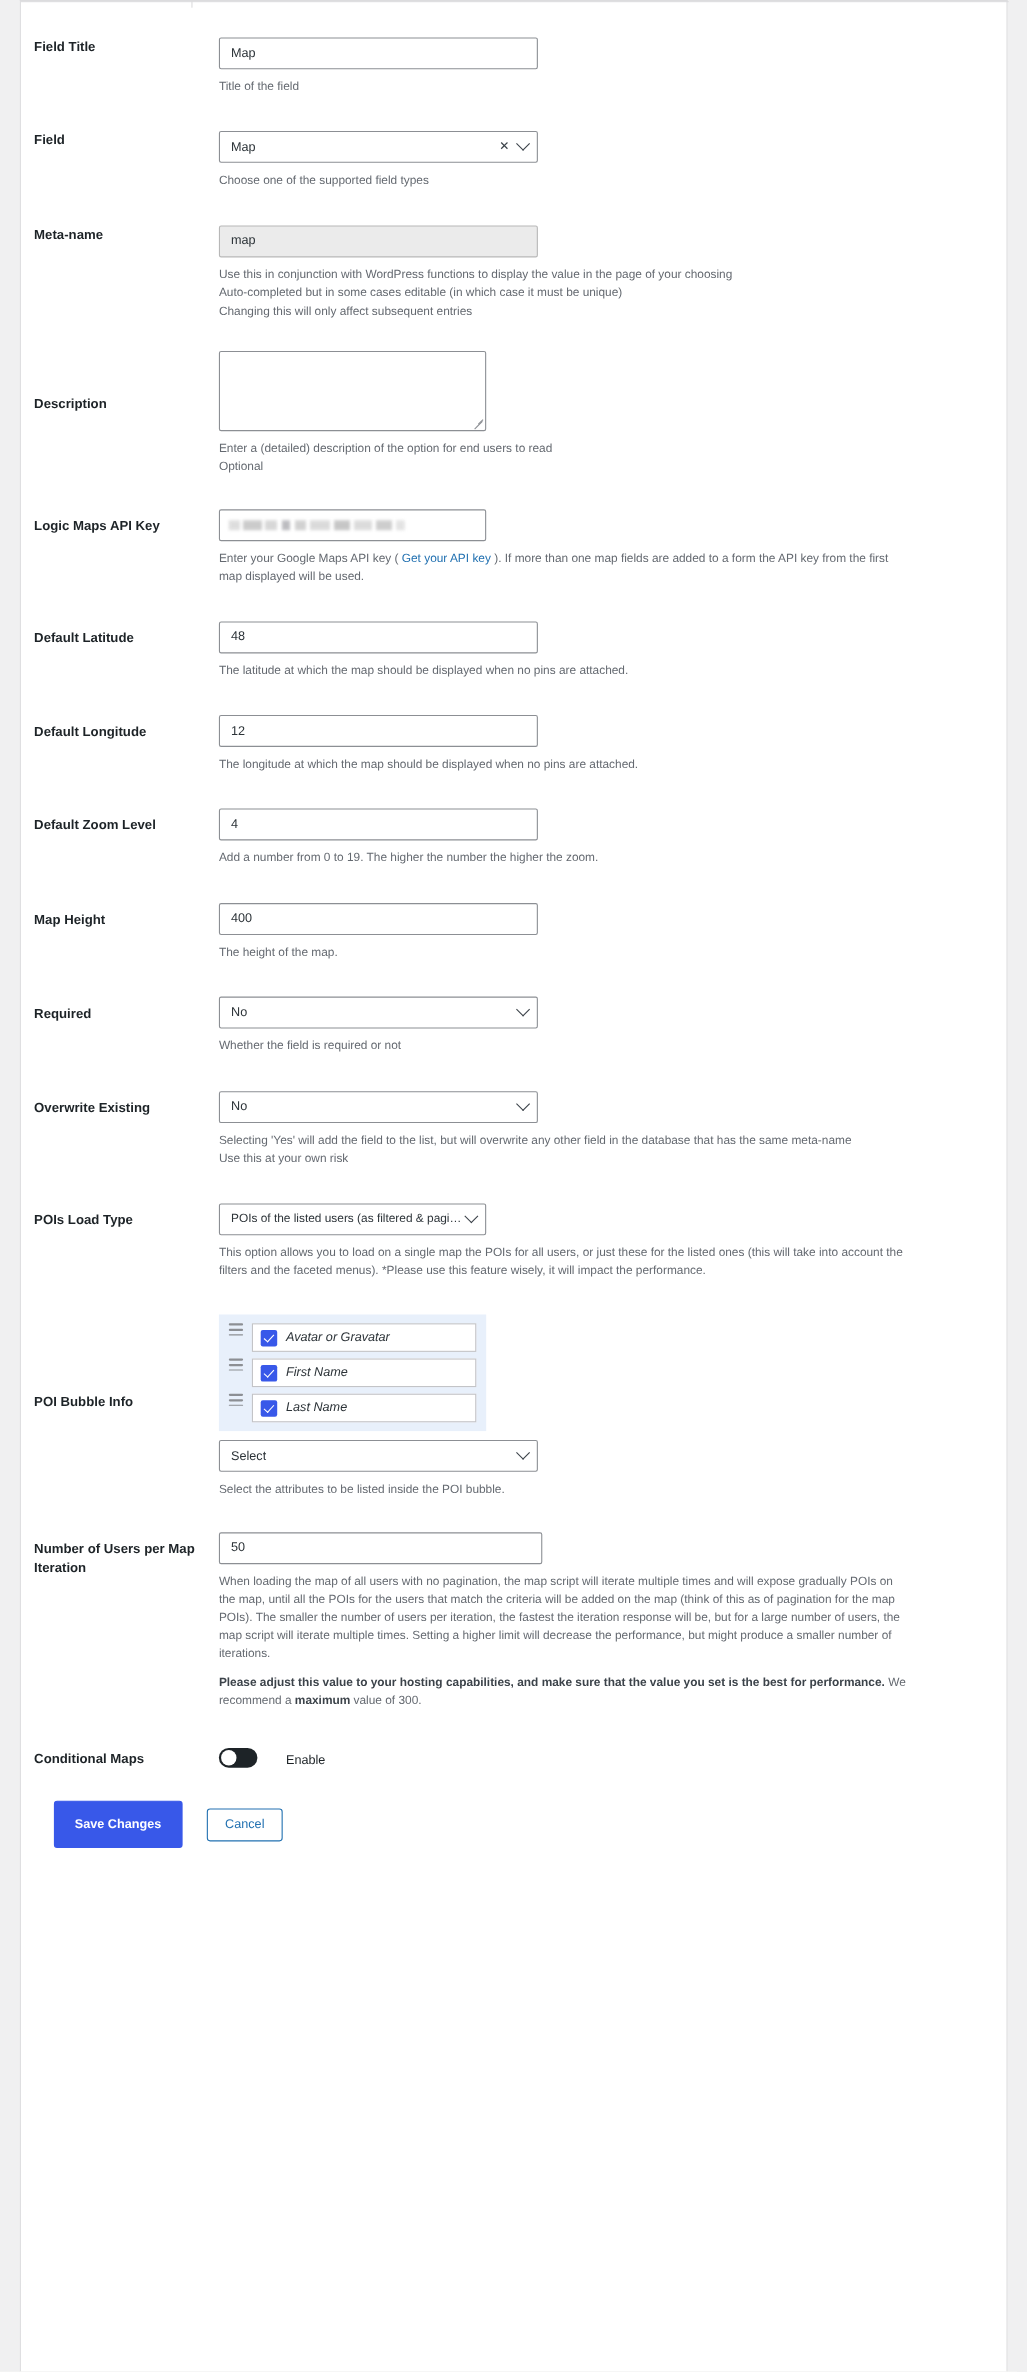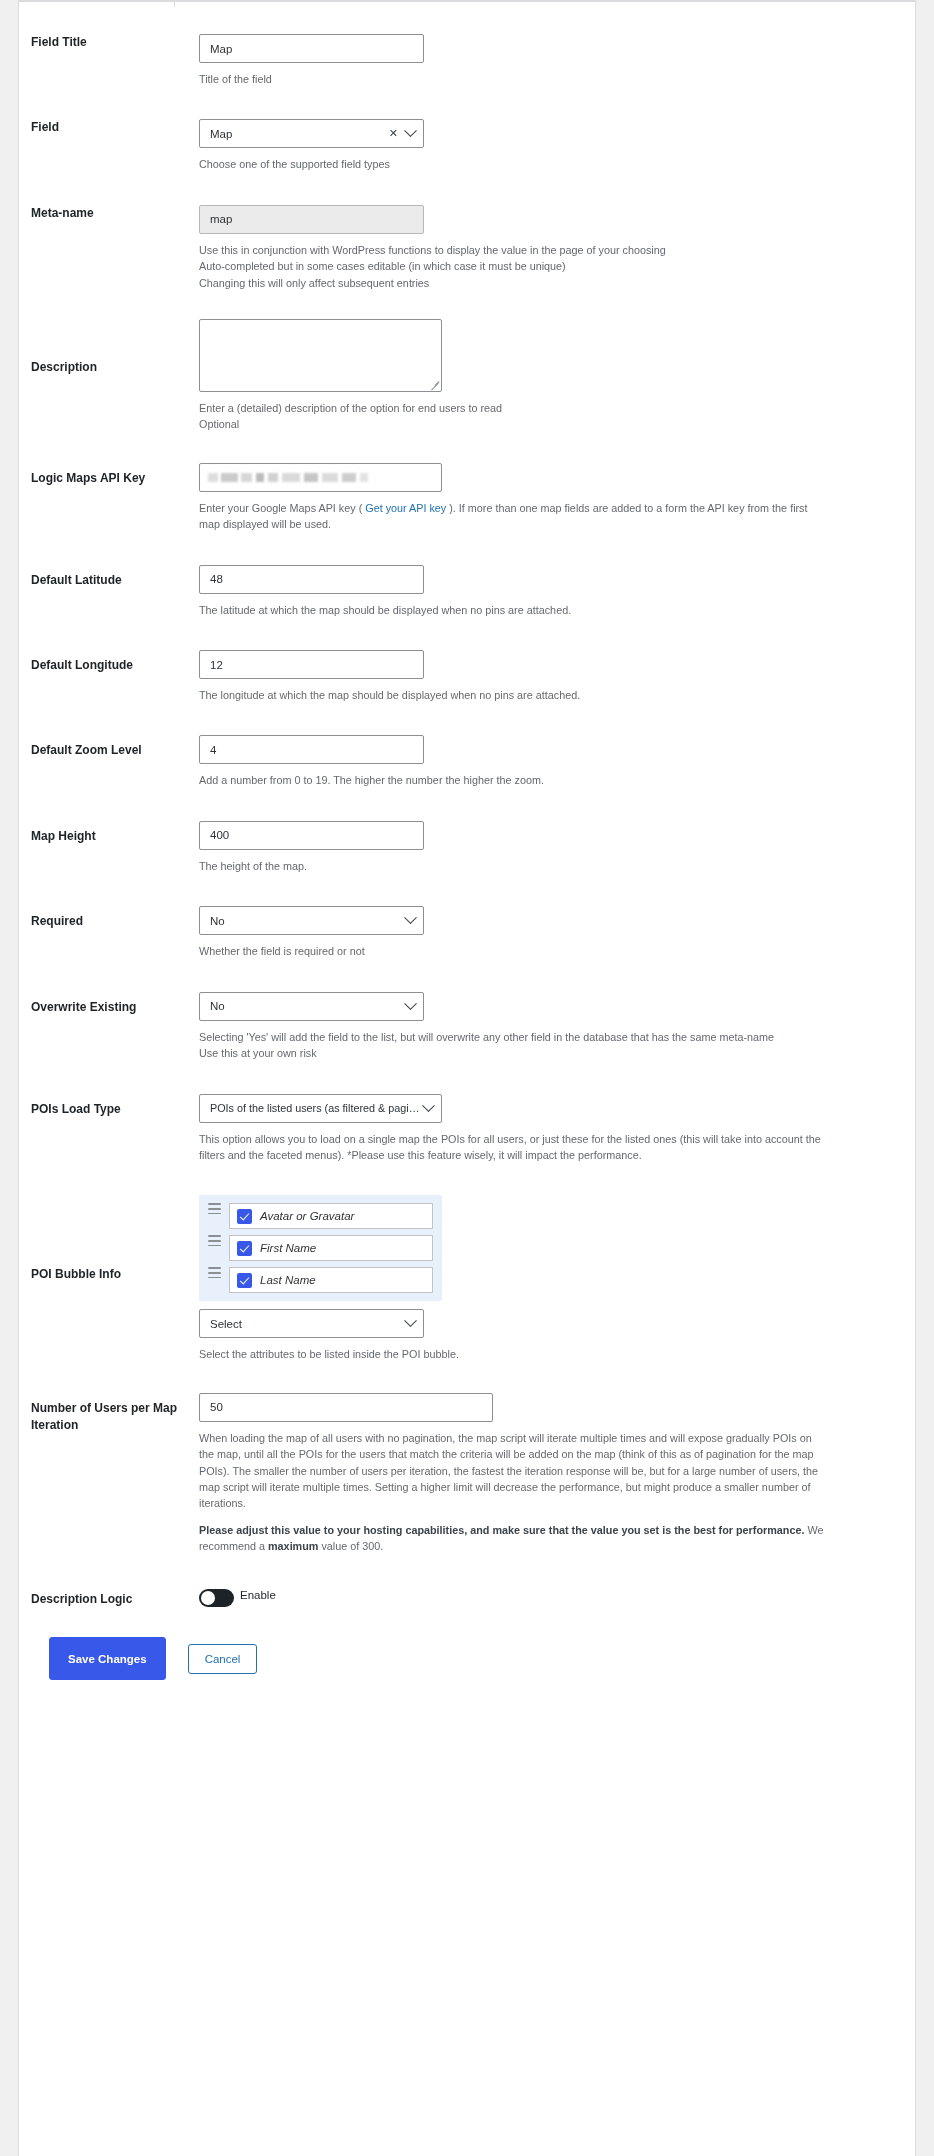--- a/index.html
+++ b/index.html
@@ -51,21 +51,21 @@
     color: #1d2327;
     font-weight: 700;
     line-height: 1.4;
     padding-top: 0;
   }
   .row-control {
     flex: 1 1 auto;
     min-width: 0;
   }
   .field-box {
-    width: 225px;
+    width: 290px;
     height: 29px;
     border: 1px solid #8c8f94;
     background: #ffffff;
     border-radius: 2px;
     display: flex;
     align-items: center;
     padding: 0 10px;
     font-size: 11.5px;
     color: #2c3338;
   }
@@ -207,21 +207,21 @@
     content: "";
     position: absolute;
     left: 4.5px; top: 2px;
     width: 4px; height: 8px;
     border-right: 1.8px solid #fff;
     border-bottom: 1.8px solid #fff;
     transform: rotate(42deg);
   }
 
   
-  .toggle-row { display: flex; align-items: flex-start; gap: 6px; }
+  .toggle-row { display: flex; align-items: flex-end; gap: 26px; }
   .toggle {
     width: 35px; height: 18px;
     border-radius: 9px;
     background: #1d2327;
     position: relative;
     flex: 0 0 auto;
   }
   .toggle .knob {
     position: absolute;
     left: 2px; top: 2px;
@@ -483,21 +483,21 @@
         </div>
         <div class="help">
           <p>When loading the map of all users with no pagination, the map script will iterate multiple times and will expose gradually POIs on the map, until all the POIs for the users that match the criteria will be added on the map (think of this as of pagination for the map POIs). The smaller the number of users per iteration, the fastest the iteration response will be, but for a large number of users, the map script will iterate multiple times. Setting a higher limit will decrease the performance, but might produce a smaller number of iterations.</p>
           <div class="gap"></div>
           <p><b>Please adjust this value to your hosting capabilities, and make sure that the value you set is the best for performance.</b><span> We recommend a </span><b>maximum</b><span> value of 300.</span></p>
         </div>
       </div>
     </div>
 
     <div class="row" style="margin-top:34px">
-      <div class="row-label" style="padding-top:2px">Description Logic</div>
+      <div class="row-label" style="padding-top:2px">Conditional Maps</div>
       <div class="row-control">
         <div class="toggle-row">
           <span class="toggle">
               <span class="knob"></span>
             </span>
           <span class="toggle-label">Enable</span>
         </div>
       </div>
     </div>
 

